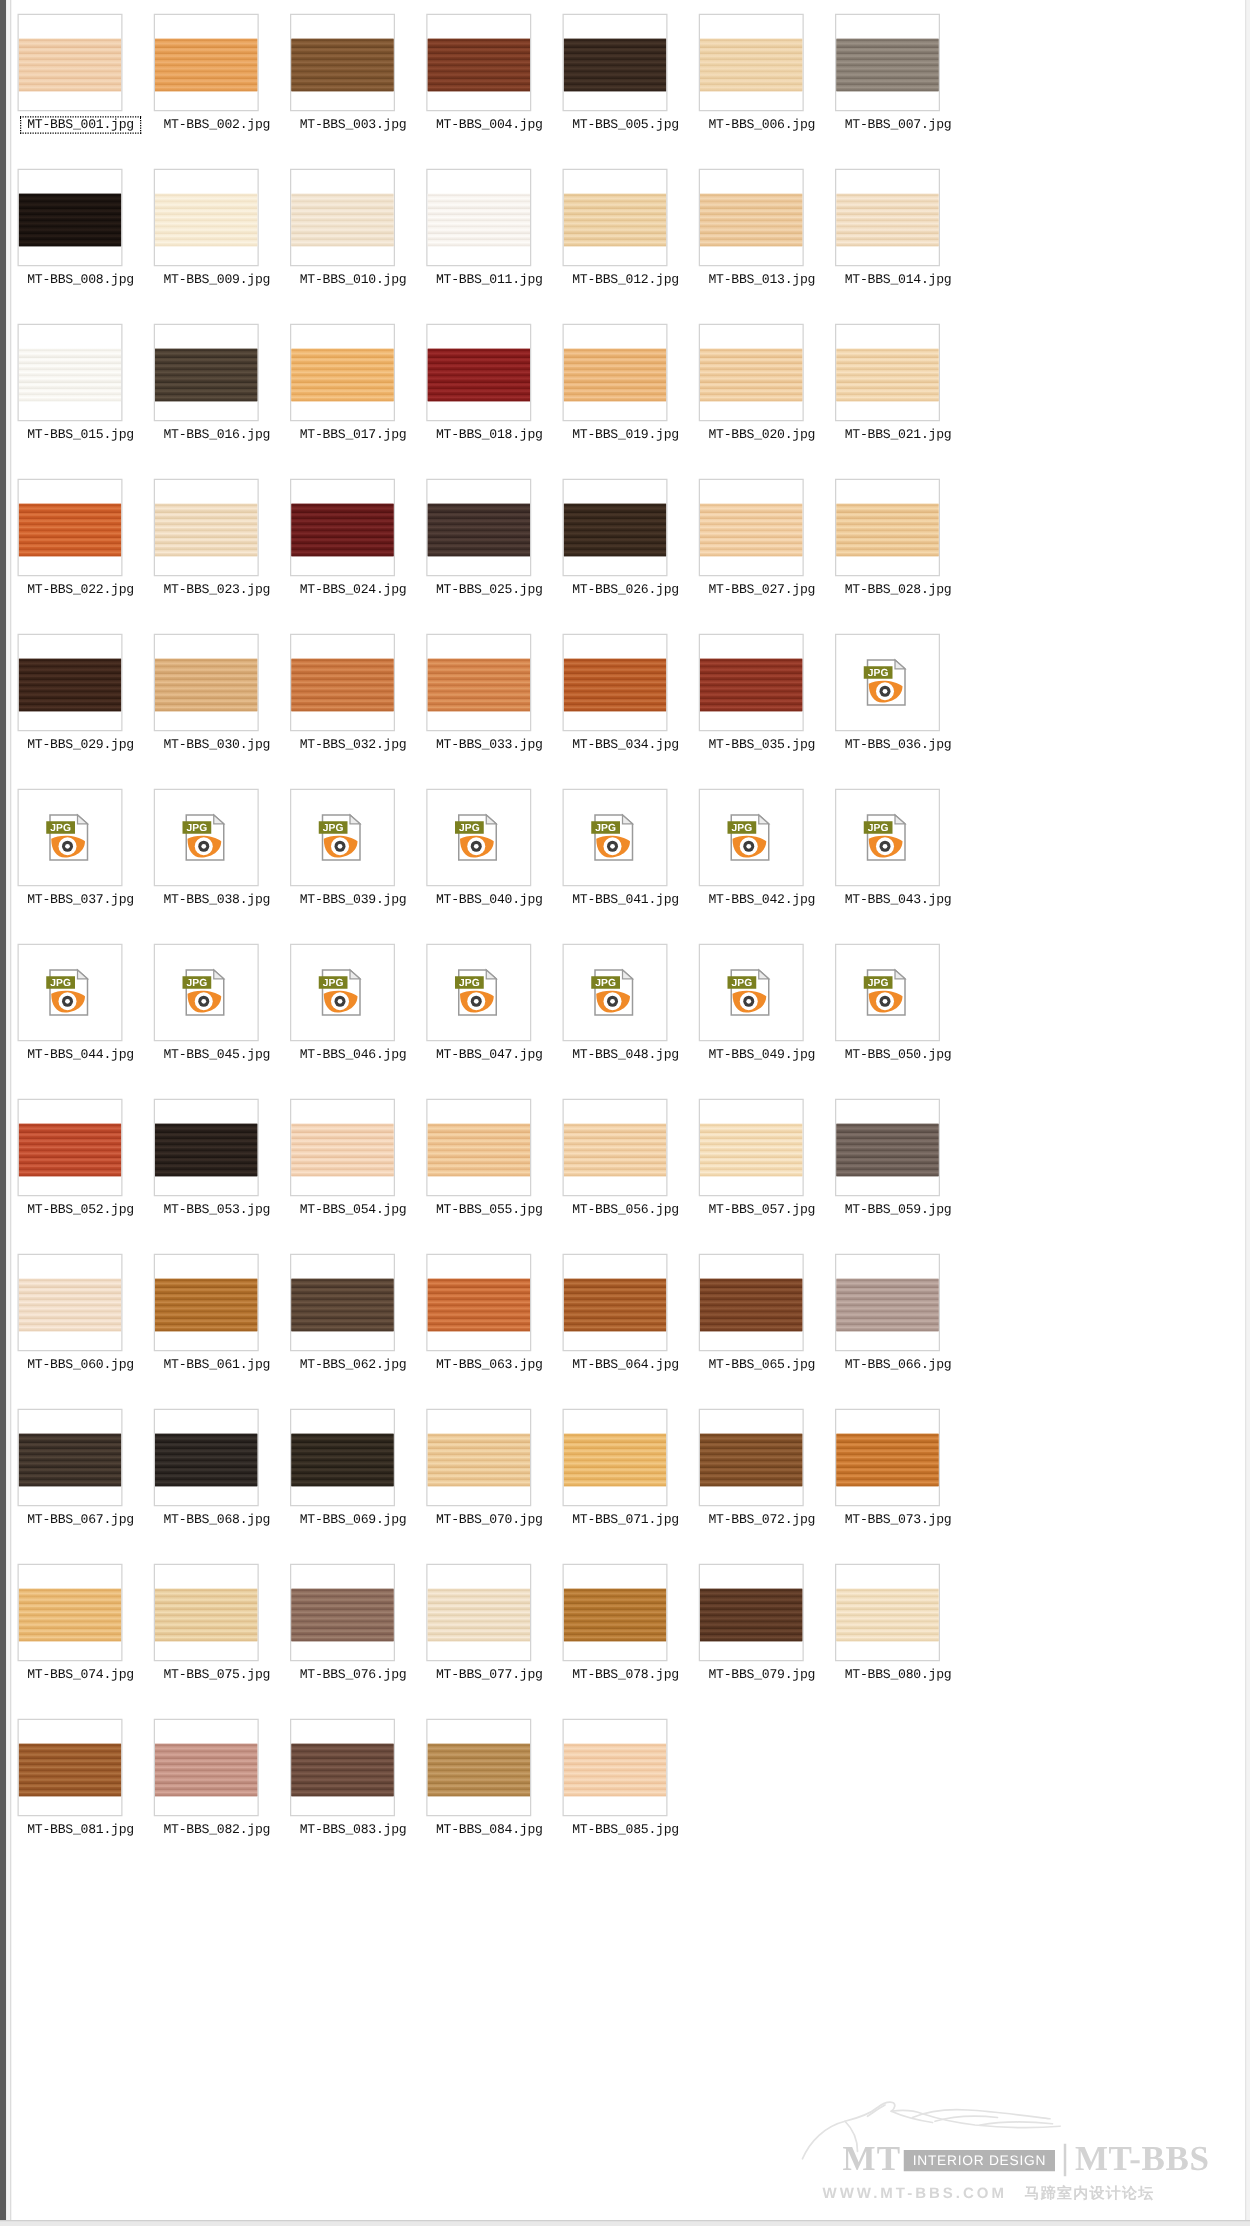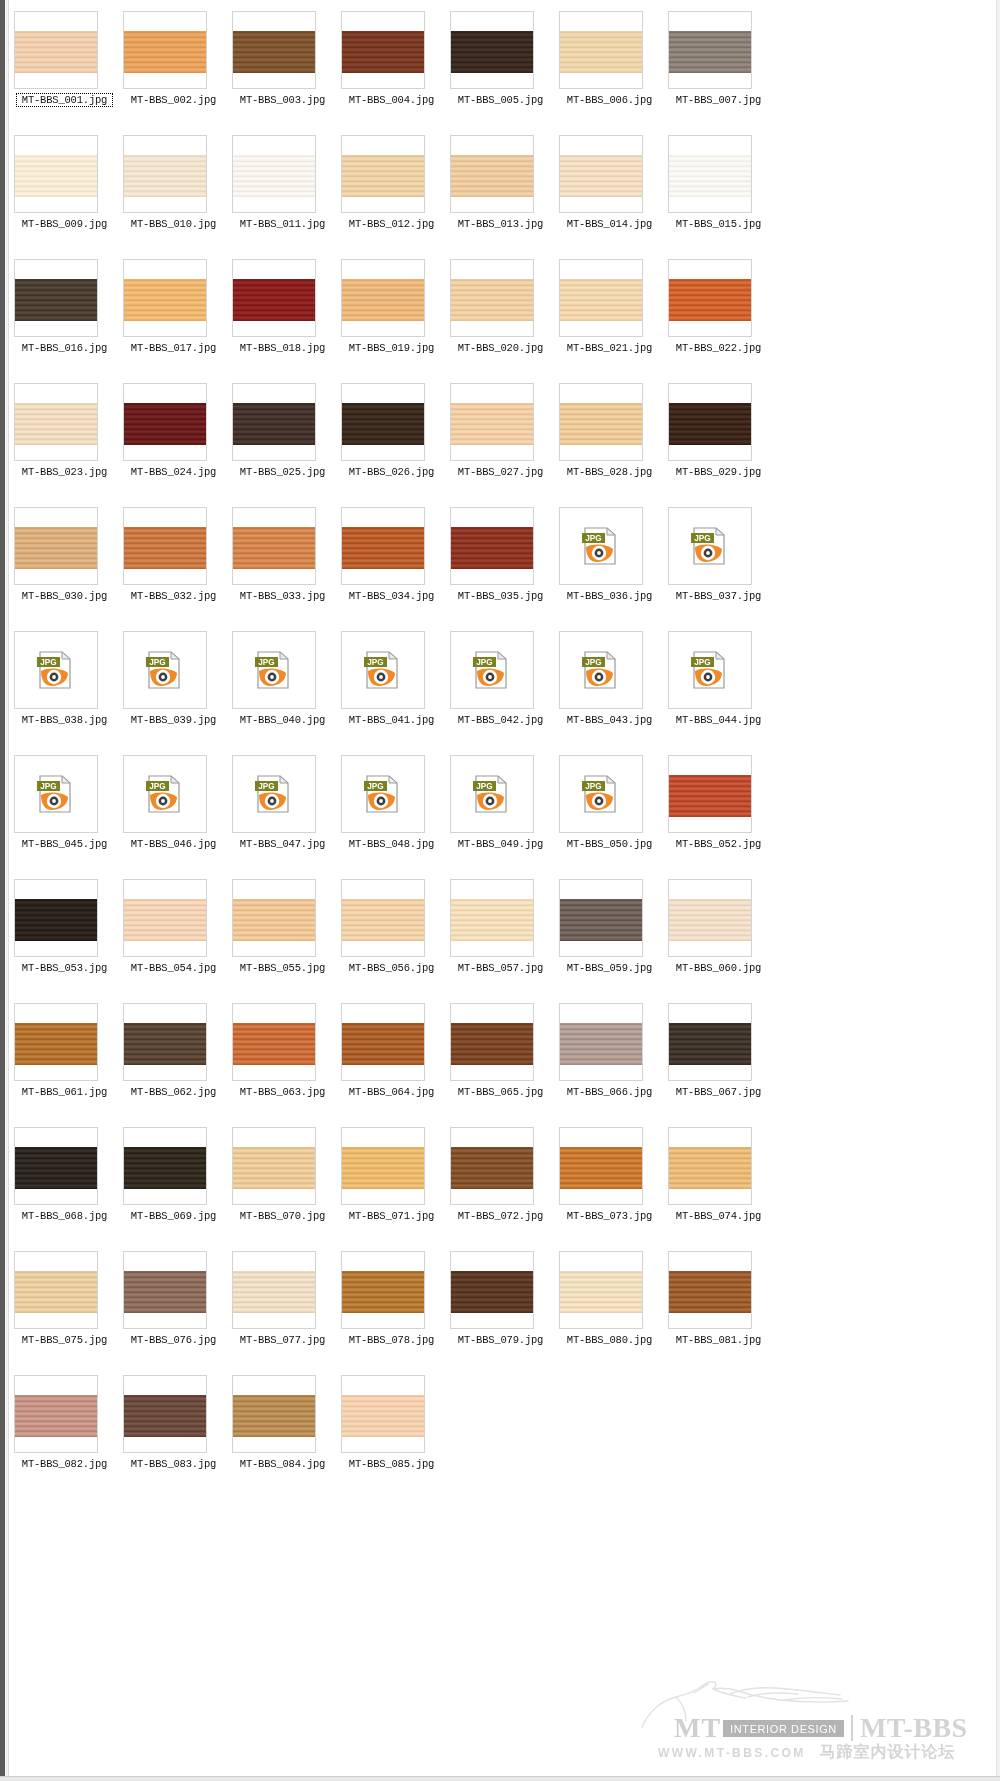--- a/index.html
+++ b/index.html
@@ -204,21 +204,21 @@
   }
   #wm-url {
     font-family: "Liberation Sans", sans-serif;
     font-size: 12px;
     color: #d6d6d6;
     letter-spacing: 2.4px;
     font-weight: 600;
   }
   #wm-cn {
     font-family: "DejaVu Sans", sans-serif;
-    font-size: 16px;
+    font-size: 12px;
     color: #d4d4d4;
     letter-spacing: 1px;
     margin-left: 14px;
     font-weight: 600;
   }
 </style>
 </head>
 <body>
 
 <div id="explorer-window">
@@ -276,20 +276,28 @@
         </div>
         <div class="file-label">MT-BBS_006.jpg</div>
       </div>
       <div class="file-cell">
         <div class="thumb-box">
           <div class="swatch">
             <div class="grain" style="background: repeating-linear-gradient(0deg, rgb(116, 106, 96) 0px, rgb(138, 128, 117) 2px, rgb(155, 145, 134) 3px, rgb(138, 128, 117) 5px), linear-gradient(rgb(155, 145, 134), rgb(138, 128, 117) 45%, rgb(116, 106, 96));"></div>
           </div>
         </div>
         <div class="file-label">MT-BBS_007.jpg</div>
+      </div>
+      <div class="file-cell">
+        <div class="thumb-box">
+          <div class="swatch">
+            <div class="grain" style="background: repeating-linear-gradient(0deg, rgb(18, 12, 9) 0px, rgb(28, 20, 16) 2px, rgb(40, 29, 23) 3px, rgb(28, 20, 16) 5px), linear-gradient(rgb(40, 29, 23), rgb(28, 20, 16) 45%, rgb(18, 12, 9));"></div>
+          </div>
+        </div>
+        <div class="file-label">MT-BBS_008.jpg</div>
       </div>
       <div class="file-cell">
         <div class="thumb-box">
           <div class="swatch">
             <div class="grain" style="background: repeating-linear-gradient(0deg, rgb(239, 223, 194) 0px, rgb(246, 234, 210) 2px, rgb(251, 243, 226) 3px, rgb(246, 234, 210) 5px), linear-gradient(rgb(251, 243, 226), rgb(246, 234, 210) 45%, rgb(239, 223, 194));"></div>
           </div>
         </div>
         <div class="file-label">MT-BBS_009.jpg</div>
       </div>
       <div class="file-cell">

